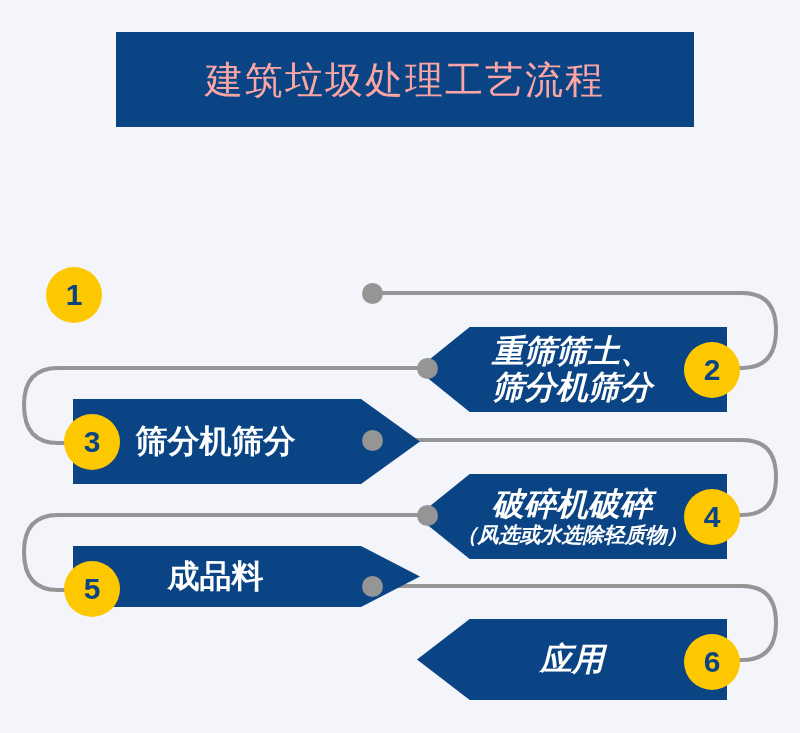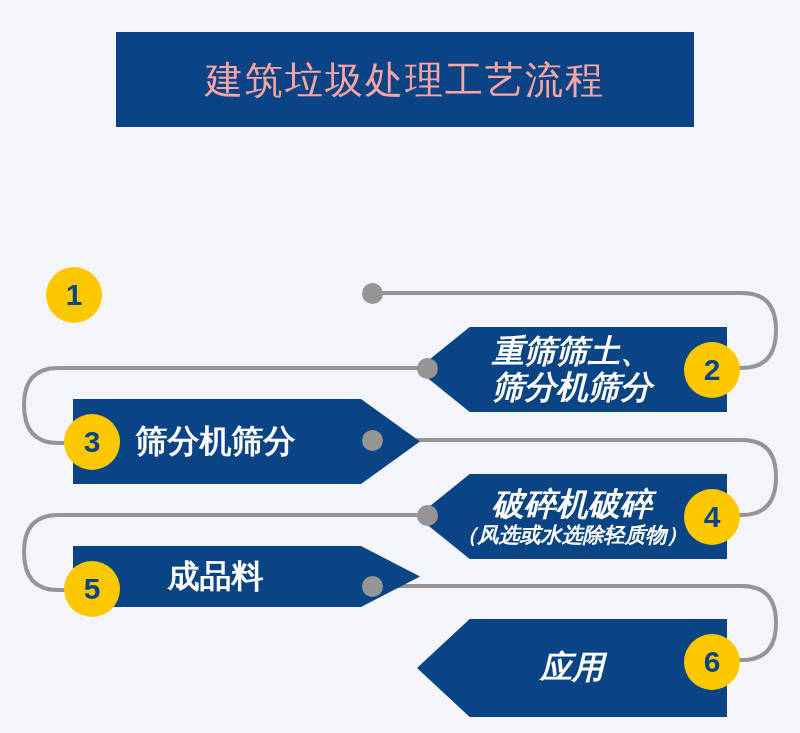--- a/index.html
+++ b/index.html
@@ -191,21 +191,21 @@
     <div class="step-shape"></div>
     <div class="step-label">
       <span class="line-main">成品料</span>
     </div>
   </div>
   <div class="badge" style="left:64px; top:561px;">
     <span>5</span>
   </div>
   <div class="dot" style="left:362px; top:576px;"></div>
 
-  <div class="step right" style="left:417px; top:619px; width:310px; height:98px;">
+  <div class="step right" style="left:417px; top:619px; width:310px; height:81px;">
     <div class="step-shape"></div>
     <div class="step-label">
       <span class="line-main">应用</span>
     </div>
   </div>
   <div class="badge" style="left:684px; top:634px;">
     <span>6</span>
   </div>
 
 </div>

